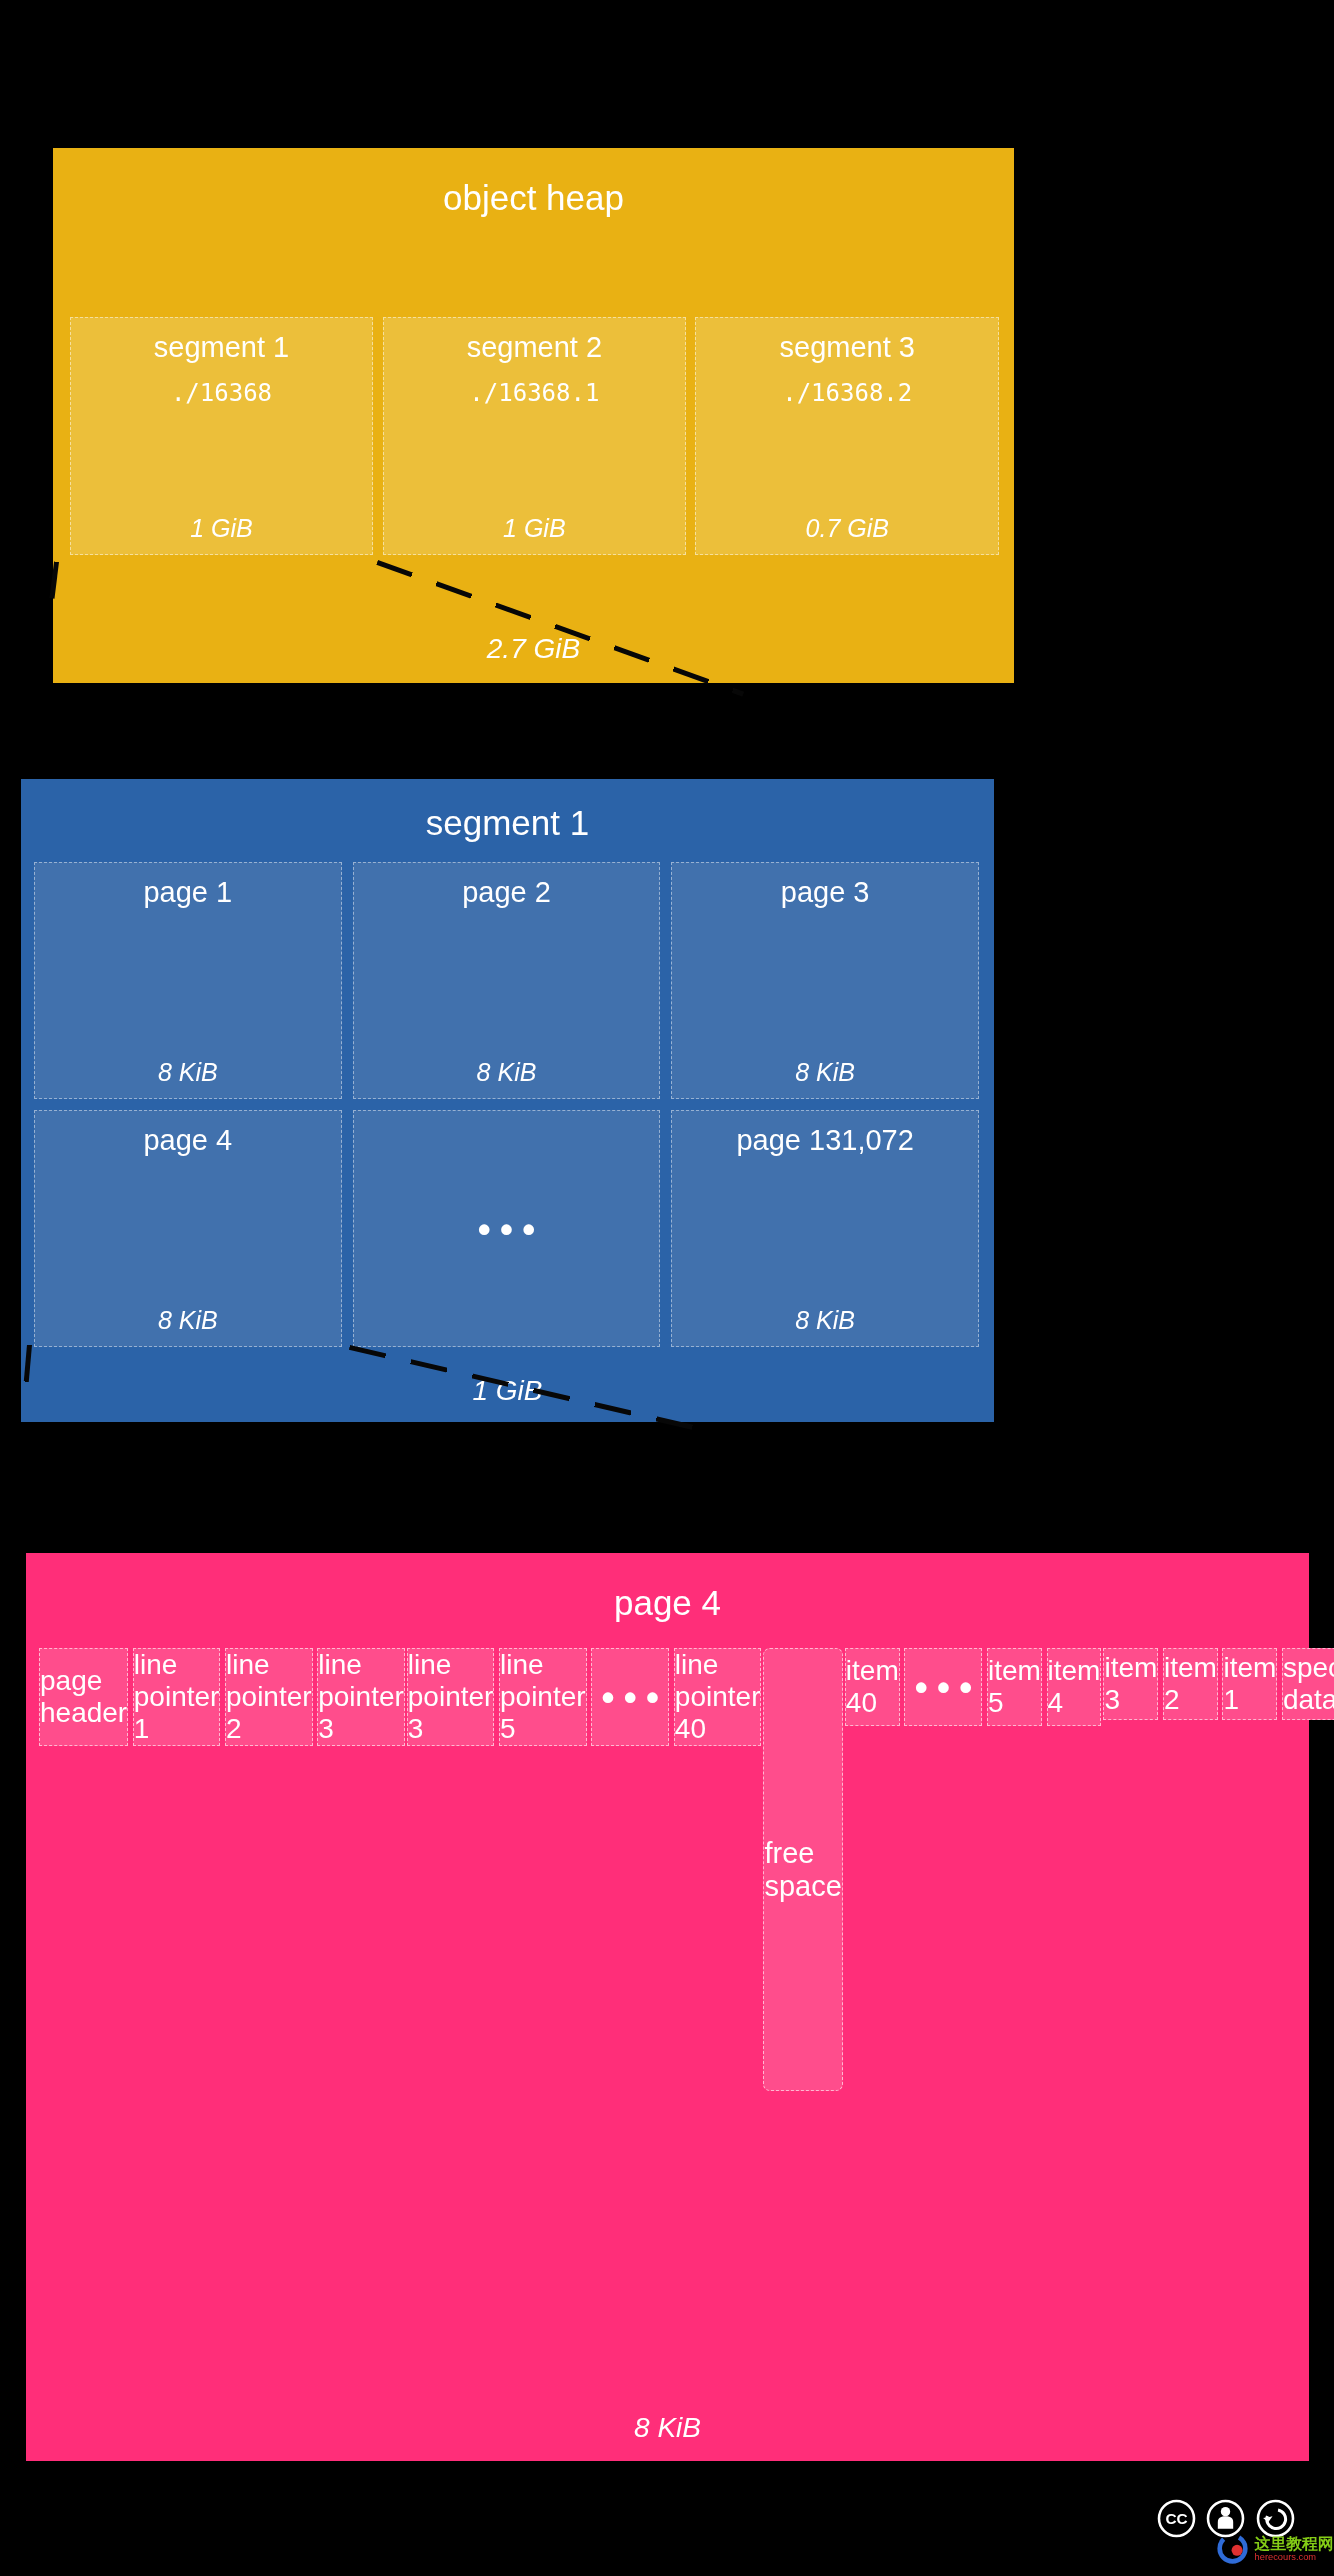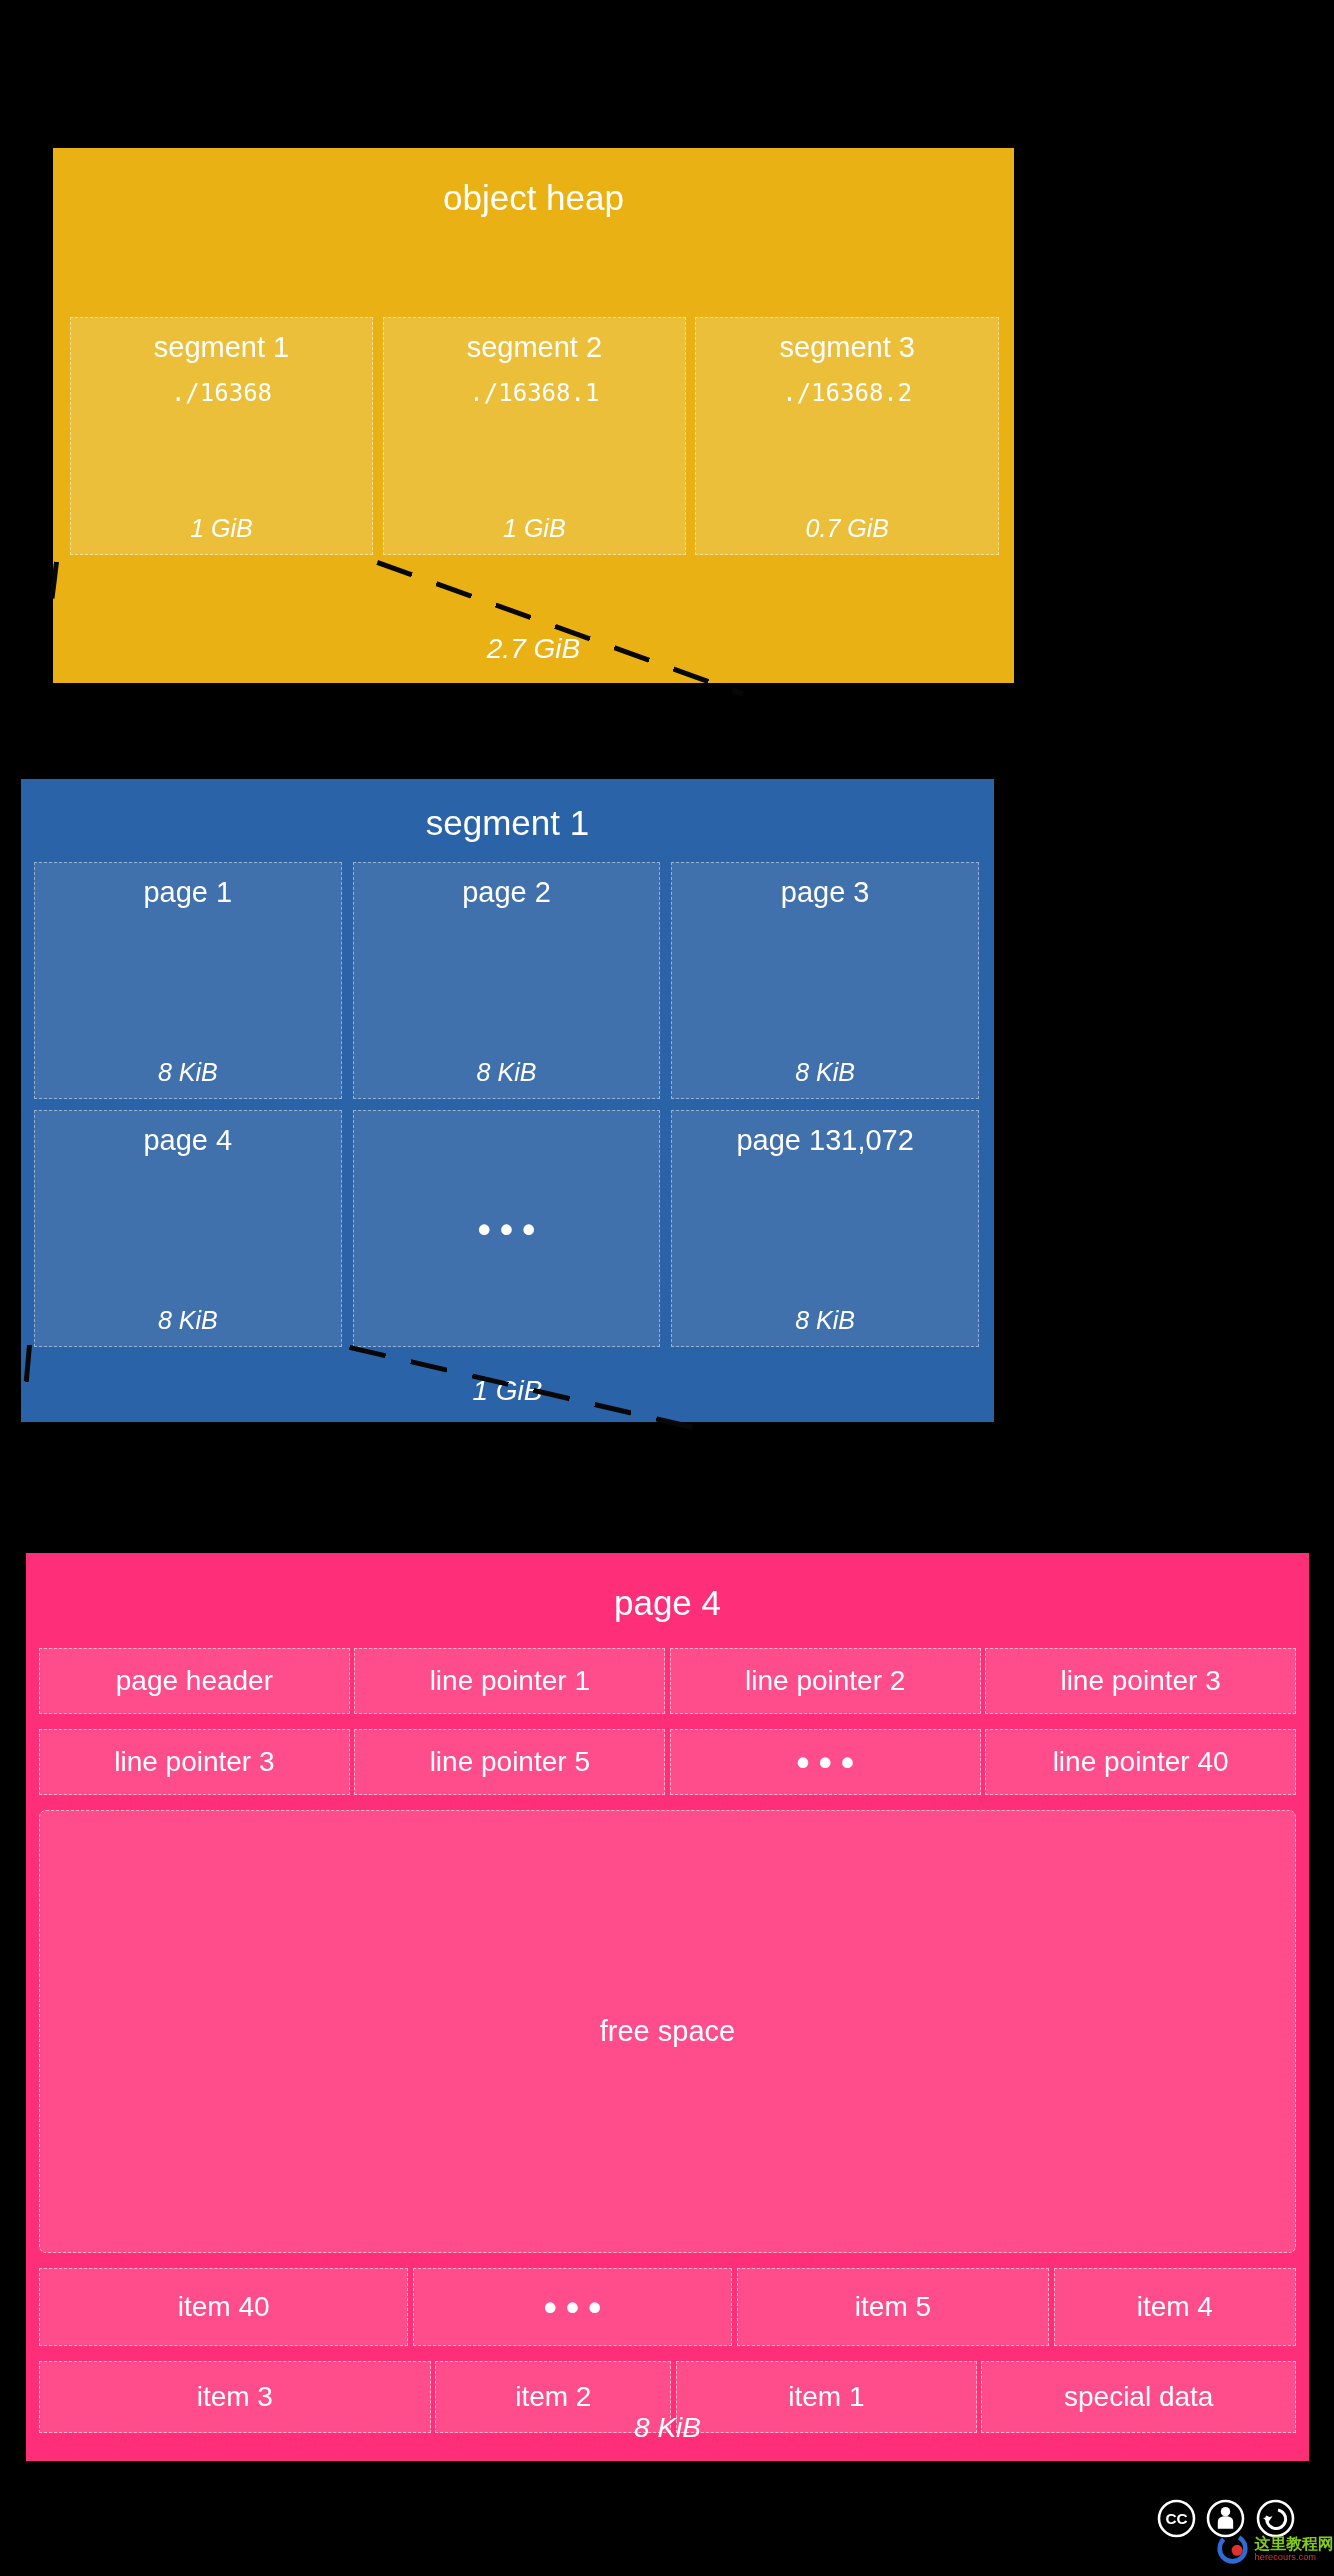--- a/index.html
+++ b/index.html
@@ -29,21 +29,21 @@
   .segbox{left:21px;top:779px;width:973px;height:643px;background:#2b63a8;}
   .segbox .box-title{top:24px;}
   .page-grid{position:absolute;top:83px;left:13px;right:15px;height:485px;display:grid;grid-template-columns:repeat(3,1fr);grid-template-rows:1fr 1fr;gap:11px;border-radius:29px;}
   .segbox .cell{background:#4171ad;border-color:rgba(255,255,255,.45);display:flex;flex-direction:column;justify-content:space-between;align-items:center;padding:13px 7.4px 11px;}
   .segbox .cell.dots-cell{justify-content:center;}
   .segbox .box-total{bottom:15px;}
 
   
   .pagebox{left:26px;top:1553px;width:1283px;height:908px;background:#ff2e79;}
   .pagebox .box-title{top:30px;}
-  .stack{position:absolute;top:95px;left:13px;right:13px;display:flex;flex-direction:column;gap:15px;}
+  .stack{position:absolute;top:95px;left:13px;right:13px;display:flex;flex-direction:row;gap:2px;}
   .row{display:grid;gap:4.6px;}
   .lp-row{grid-template-columns:repeat(4,1fr);height:66px;}
   .items-row-1{grid-template-columns:29.7fr 25.7fr 25.1fr 19.5fr;height:78px;}
   .items-row-2{grid-template-columns:31.5fr 19fr 24.2fr 25.3fr;height:72px;}
   .pagebox .cell{background:#ff4d8c;border-color:rgba(255,255,255,.6);display:flex;align-items:center;justify-content:center;font-size:28px;}
   .pagebox .free{height:443px;font-size:29px;border-radius:7px;}
   .pagebox .box-total{bottom:16.7px;}
 
   
   .dash{position:absolute;height:4.6px;background:repeating-linear-gradient(90deg,#070707 0 37px,transparent 37px 63px);transform-origin:0 0;z-index:6;}

